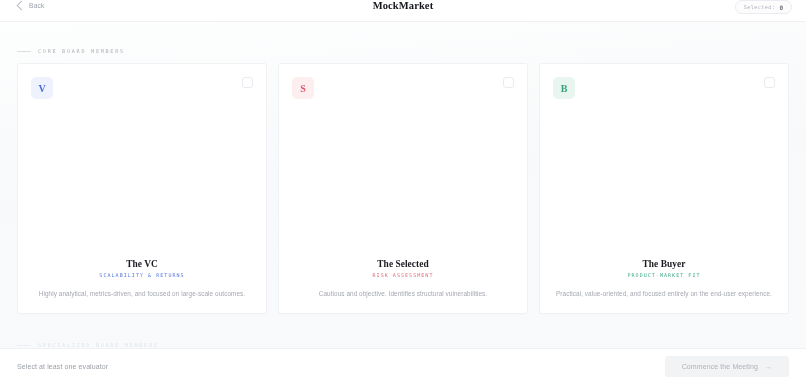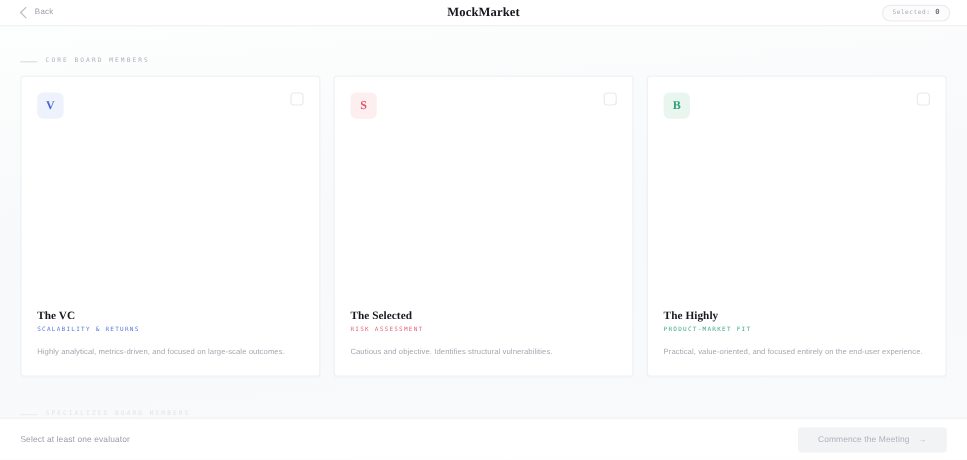--- a/index.html
+++ b/index.html
@@ -17,21 +17,20 @@
     position: relative;
   }
 
   
   .topbar {
     position: absolute;
     top: 0; left: 0;
     width: 806px;
     height: 22px;
     display: flex;
-    align-items: center;
     background: #ffffff;
     border-bottom: 1px solid #f0f1f3;
     z-index: 20;
   }
 
   .back-btn {
     position: absolute;
     left: 16px;
     display: flex;
     align-items: center;
@@ -178,20 +177,21 @@
     background: #fff;
     cursor: pointer;
     flex: none;
   }
 
   .card-bottom {
     position: absolute;
     left: 0; bottom: 0;
     width: 100%;
     padding: 0 13px 15px 13px;
+    text-align: center;
   }
   .card-title {
     font-family: "Liberation Serif", serif;
     font-weight: 700;
     font-size: 9.4px;
     color: #181a1f;
     letter-spacing: .05px;
     margin-bottom: 2.5px;
   }
   .card-tag {
@@ -304,21 +304,21 @@
         <div class="card-desc">Cautious and objective. Identifies structural vulnerabilities.</div>
       </div>
     </div>
 
     <div class="card">
       <div class="card-top">
         <div class="avatar buyer">B</div>
         <div class="checkbox"></div>
       </div>
       <div class="card-bottom">
-        <div class="card-title">The Highly</div>
+        <div class="card-title">The Buyer</div>
         <div class="card-tag tag-buyer">Product-Market Fit</div>
         <div class="card-desc">Practical, value-oriented, and focused entirely on the end-user experience.</div>
       </div>
     </div>
 
   </div>
 
   <div class="section-head sec2 faded">
     <span class="rule"></span>
     <span class="txt">SPECIALIZED BOARD MEMBERS</span>

